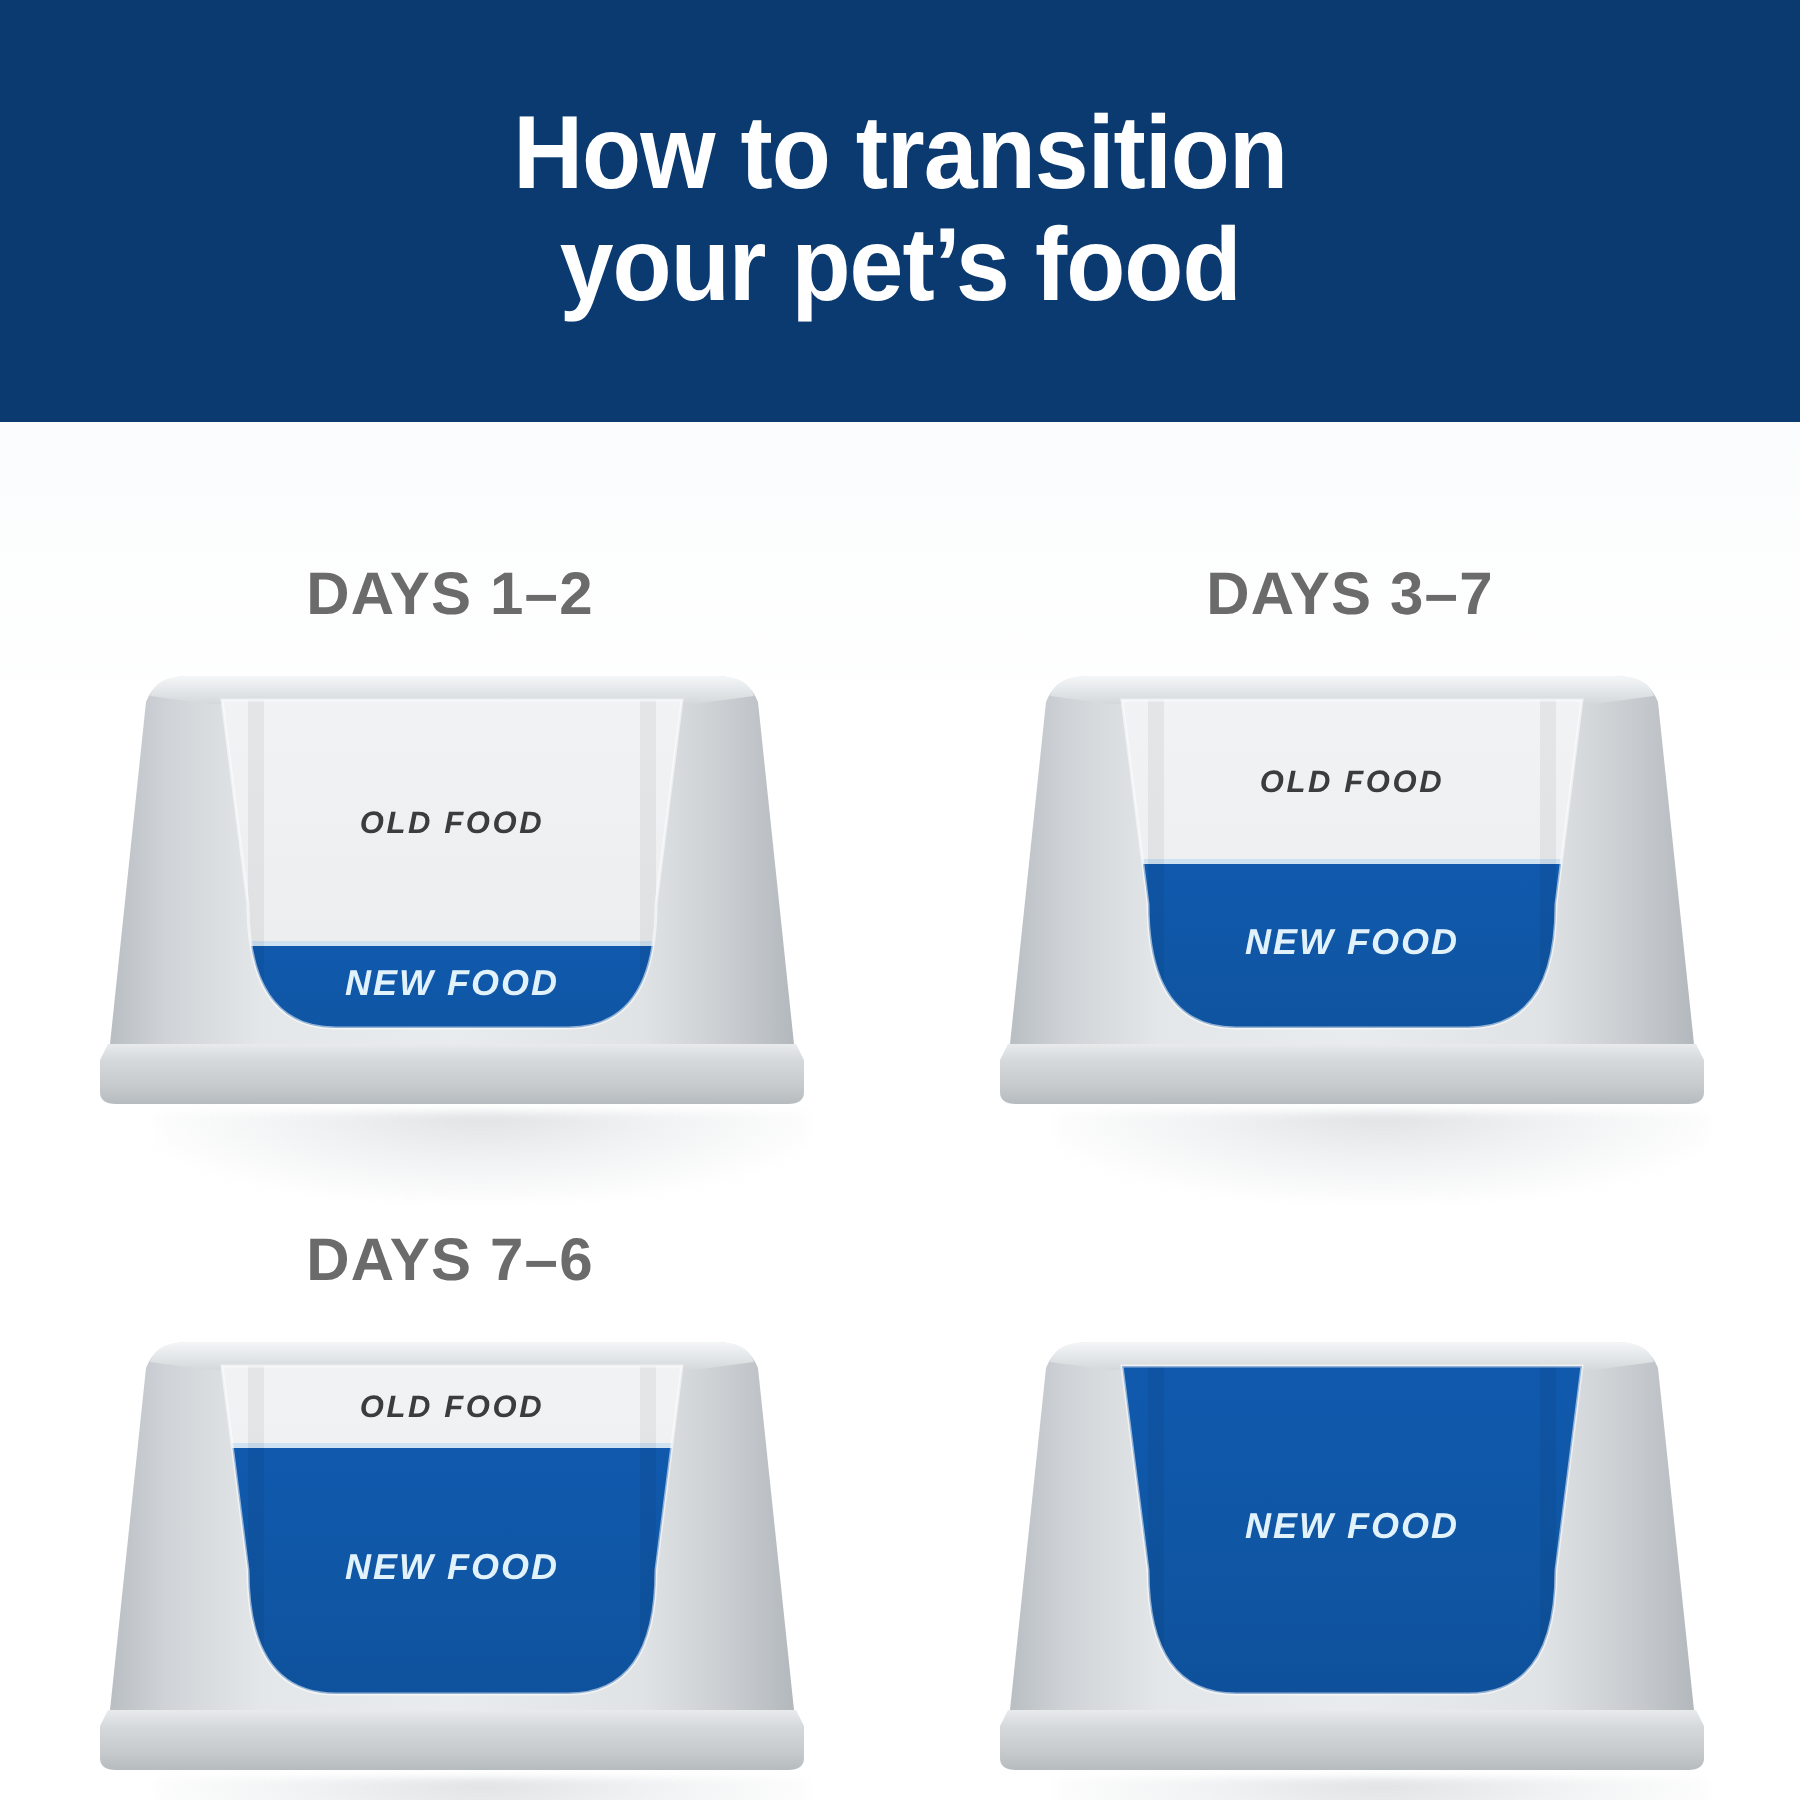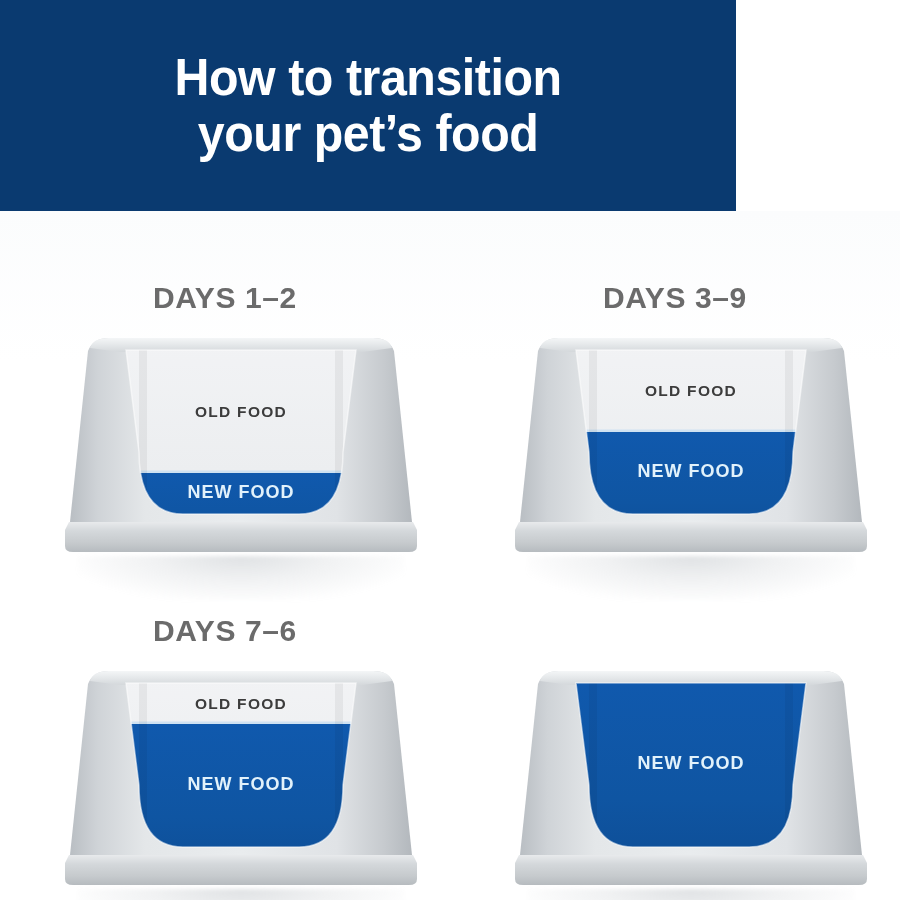--- a/index.html
+++ b/index.html
@@ -6,21 +6,21 @@
   body{
     width:900px;height:900px;
     background:#ffffff;
     font-family:"Liberation Sans", sans-serif;
     overflow:hidden;
     position:relative;
   }
 
   
   .header{
-    position:absolute;left:0;top:0;width:736px;height:211px;
+    position:absolute;left:0;top:0;width:900px;height:211px;
     background:#0a3a70;
     display:flex;align-items:center;justify-content:center;
   }
   .header-title{
     color:#ffffff;
     font-size:52px;
     font-weight:bold;
     line-height:1.07;
     text-align:center;
     letter-spacing:-0.5px;
@@ -53,22 +53,22 @@
     color:#6b6b6b;
     font-size:30px;
     font-weight:bold;
     letter-spacing:0.6px;
     font-family:"Liberation Sans", sans-serif;
   }
 
   
   .bowl{
     position:absolute;
-    left:63px;top:85px;
-    width:356px;height:225px;
+    left:48px;top:85px;
+    width:356px;height:225px;font-style:italic;
   }
   .bowl svg{display:block;width:356px;height:225px;}
 
   
   .reflection{
     position:absolute;
     left:78px;top:305px;
     width:326px;height:44px;
     background:radial-gradient(ellipse at 50% 0%,
         rgba(150,158,165,0.30) 0%,
@@ -195,21 +195,21 @@
           Q 76 178 76 116
           Z" fill="none" stroke="rgba(255,255,255,0.55)" stroke-width="1.5"></path>
 
     <text class="food-text old-text" x="178" y="80.5">OLD FOOD</text>
     <text class="food-text new-text" x="178" y="161.5">NEW FOOD</text>
   </svg>
         </div>
         <div class="reflection"></div>
       </div>
       <div class="cell c1">
-        <div class="day-label">DAYS 3–9</div>
+        <div class="day-label">DAYS 3–7</div>
         <div class="bowl">
   <svg viewBox="0 0 356 225" xmlns="http://www.w3.org/2000/svg">
     <defs>
       <linearGradient id="b1-body" x1="0" y1="0" x2="1" y2="0">
         <stop offset="0%" stop-color="#b9bec3"></stop>
         <stop offset="8%" stop-color="#cfd3d7"></stop>
         <stop offset="22%" stop-color="#e4e7e9"></stop>
         <stop offset="50%" stop-color="#e9ecee"></stop>
         <stop offset="78%" stop-color="#e0e3e6"></stop>
         <stop offset="92%" stop-color="#c6cace"></stop>

